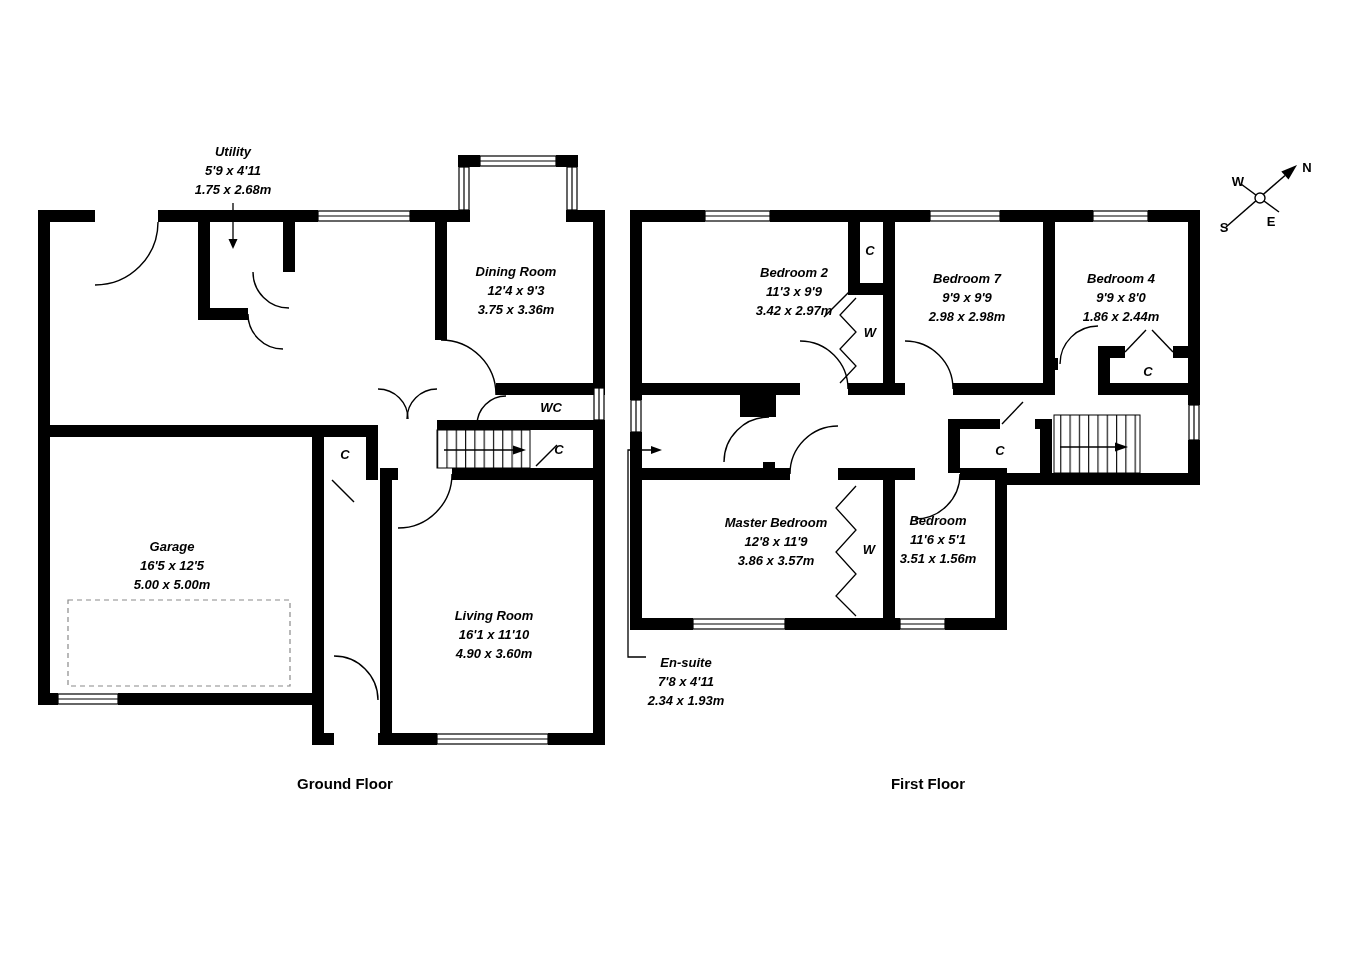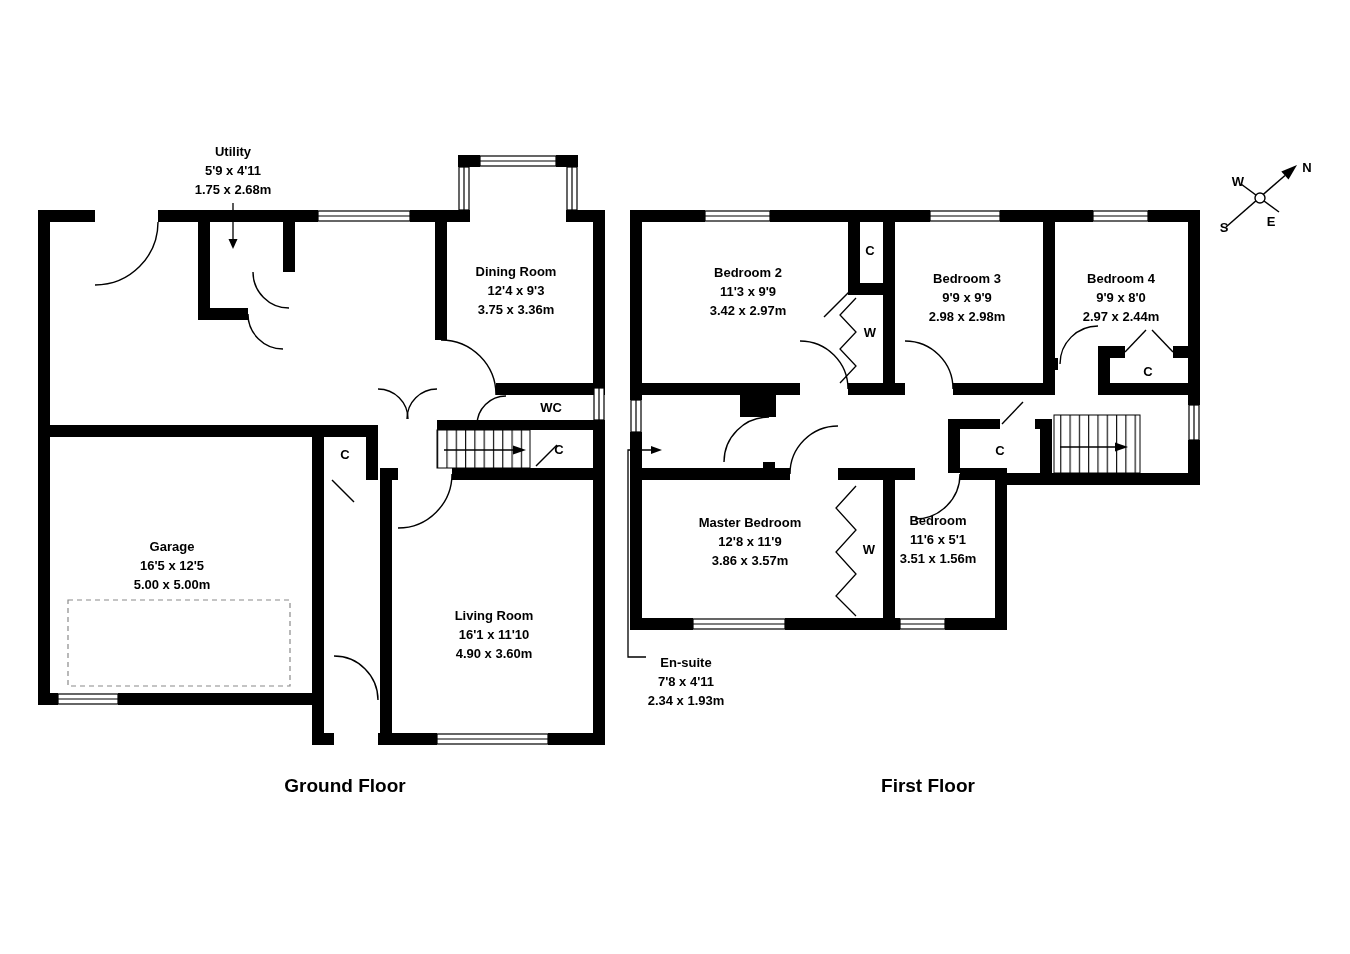--- a/index.html
+++ b/index.html
@@ -3,25 +3,25 @@
 <meta charset="utf-8">
 <style>
   html,body{margin:0;padding:0;background:#ffffff;}
   .canvas{
     position:relative;width:1350px;height:954px;background:#ffffff;
     font-family:"Liberation Sans",sans-serif;overflow:hidden;
   }
   .plan-svg{position:absolute;left:0;top:0;}
   .room-label{
     position:absolute;transform:translateX(-50%);text-align:center;
-    font-size:13px;font-weight:700;color:#000;line-height:19px;white-space:nowrap;z-index:5;
+    font-size:13px;font-weight:700;color:#000;line-height:19px;white-space:nowrap;z-index:5;font-style:italic;
   }
   .floor-title{
     position:absolute;transform:translateX(-50%);text-align:center;
-    font-size:19px;font-weight:700;color:#000;white-space:nowrap;z-index:5;
+    font-size:15px;font-weight:700;color:#000;white-space:nowrap;z-index:5;
   }
   .compass-letter{font-family:"Liberation Sans",sans-serif;font-size:13px;font-weight:700;fill:#000;}
 </style>
 </head>
 <body>
 
 <div class="canvas">
 
   <svg class="plan-svg" width="1350" height="954" viewBox="0 0 1350 954">
     <defs>
@@ -236,51 +236,51 @@
   </div>
 
   <div class="room-label" style="left:494px;top:606px">
     <div>Living Room</div>
     <div>16'1 x 11'10</div>
     <div>4.90 x 3.60m</div>
   </div>
 
   <div class="floor-title" style="left:345px;top:775px">Ground Floor</div>
 
-  <div class="room-label" style="left:748px;top:263px">
+  <div class="room-label" style="left:794px;top:263px">
     <div>Bedroom 2</div>
     <div>11'3 x 9'9</div>
     <div>3.42 x 2.97m</div>
   </div>
 
   <div class="room-label" style="left:870px;top:241px">
     <div>C</div>
   </div>
 
   <div class="room-label" style="left:870px;top:323px">
     <div>W</div>
   </div>
 
   <div class="room-label" style="left:967px;top:269px">
-    <div>Bedroom 3</div>
+    <div>Bedroom 7</div>
     <div>9'9 x 9'9</div>
     <div>2.98 x 2.98m</div>
   </div>
 
   <div class="room-label" style="left:1121px;top:269px">
     <div>Bedroom 4</div>
     <div>9'9 x 8'0</div>
-    <div>2.97 x 2.44m</div>
+    <div>1.86 x 2.44m</div>
   </div>
 
   <div class="room-label" style="left:1148px;top:362px">
     <div>C</div>
   </div>
 
-  <div class="room-label" style="left:750px;top:513px">
+  <div class="room-label" style="left:776px;top:513px">
     <div>Master Bedroom</div>
     <div>12'8 x 11'9</div>
     <div>3.86 x 3.57m</div>
   </div>
 
   <div class="room-label" style="left:869px;top:540px">
     <div>W</div>
   </div>
 
   <div class="room-label" style="left:938px;top:511px">

